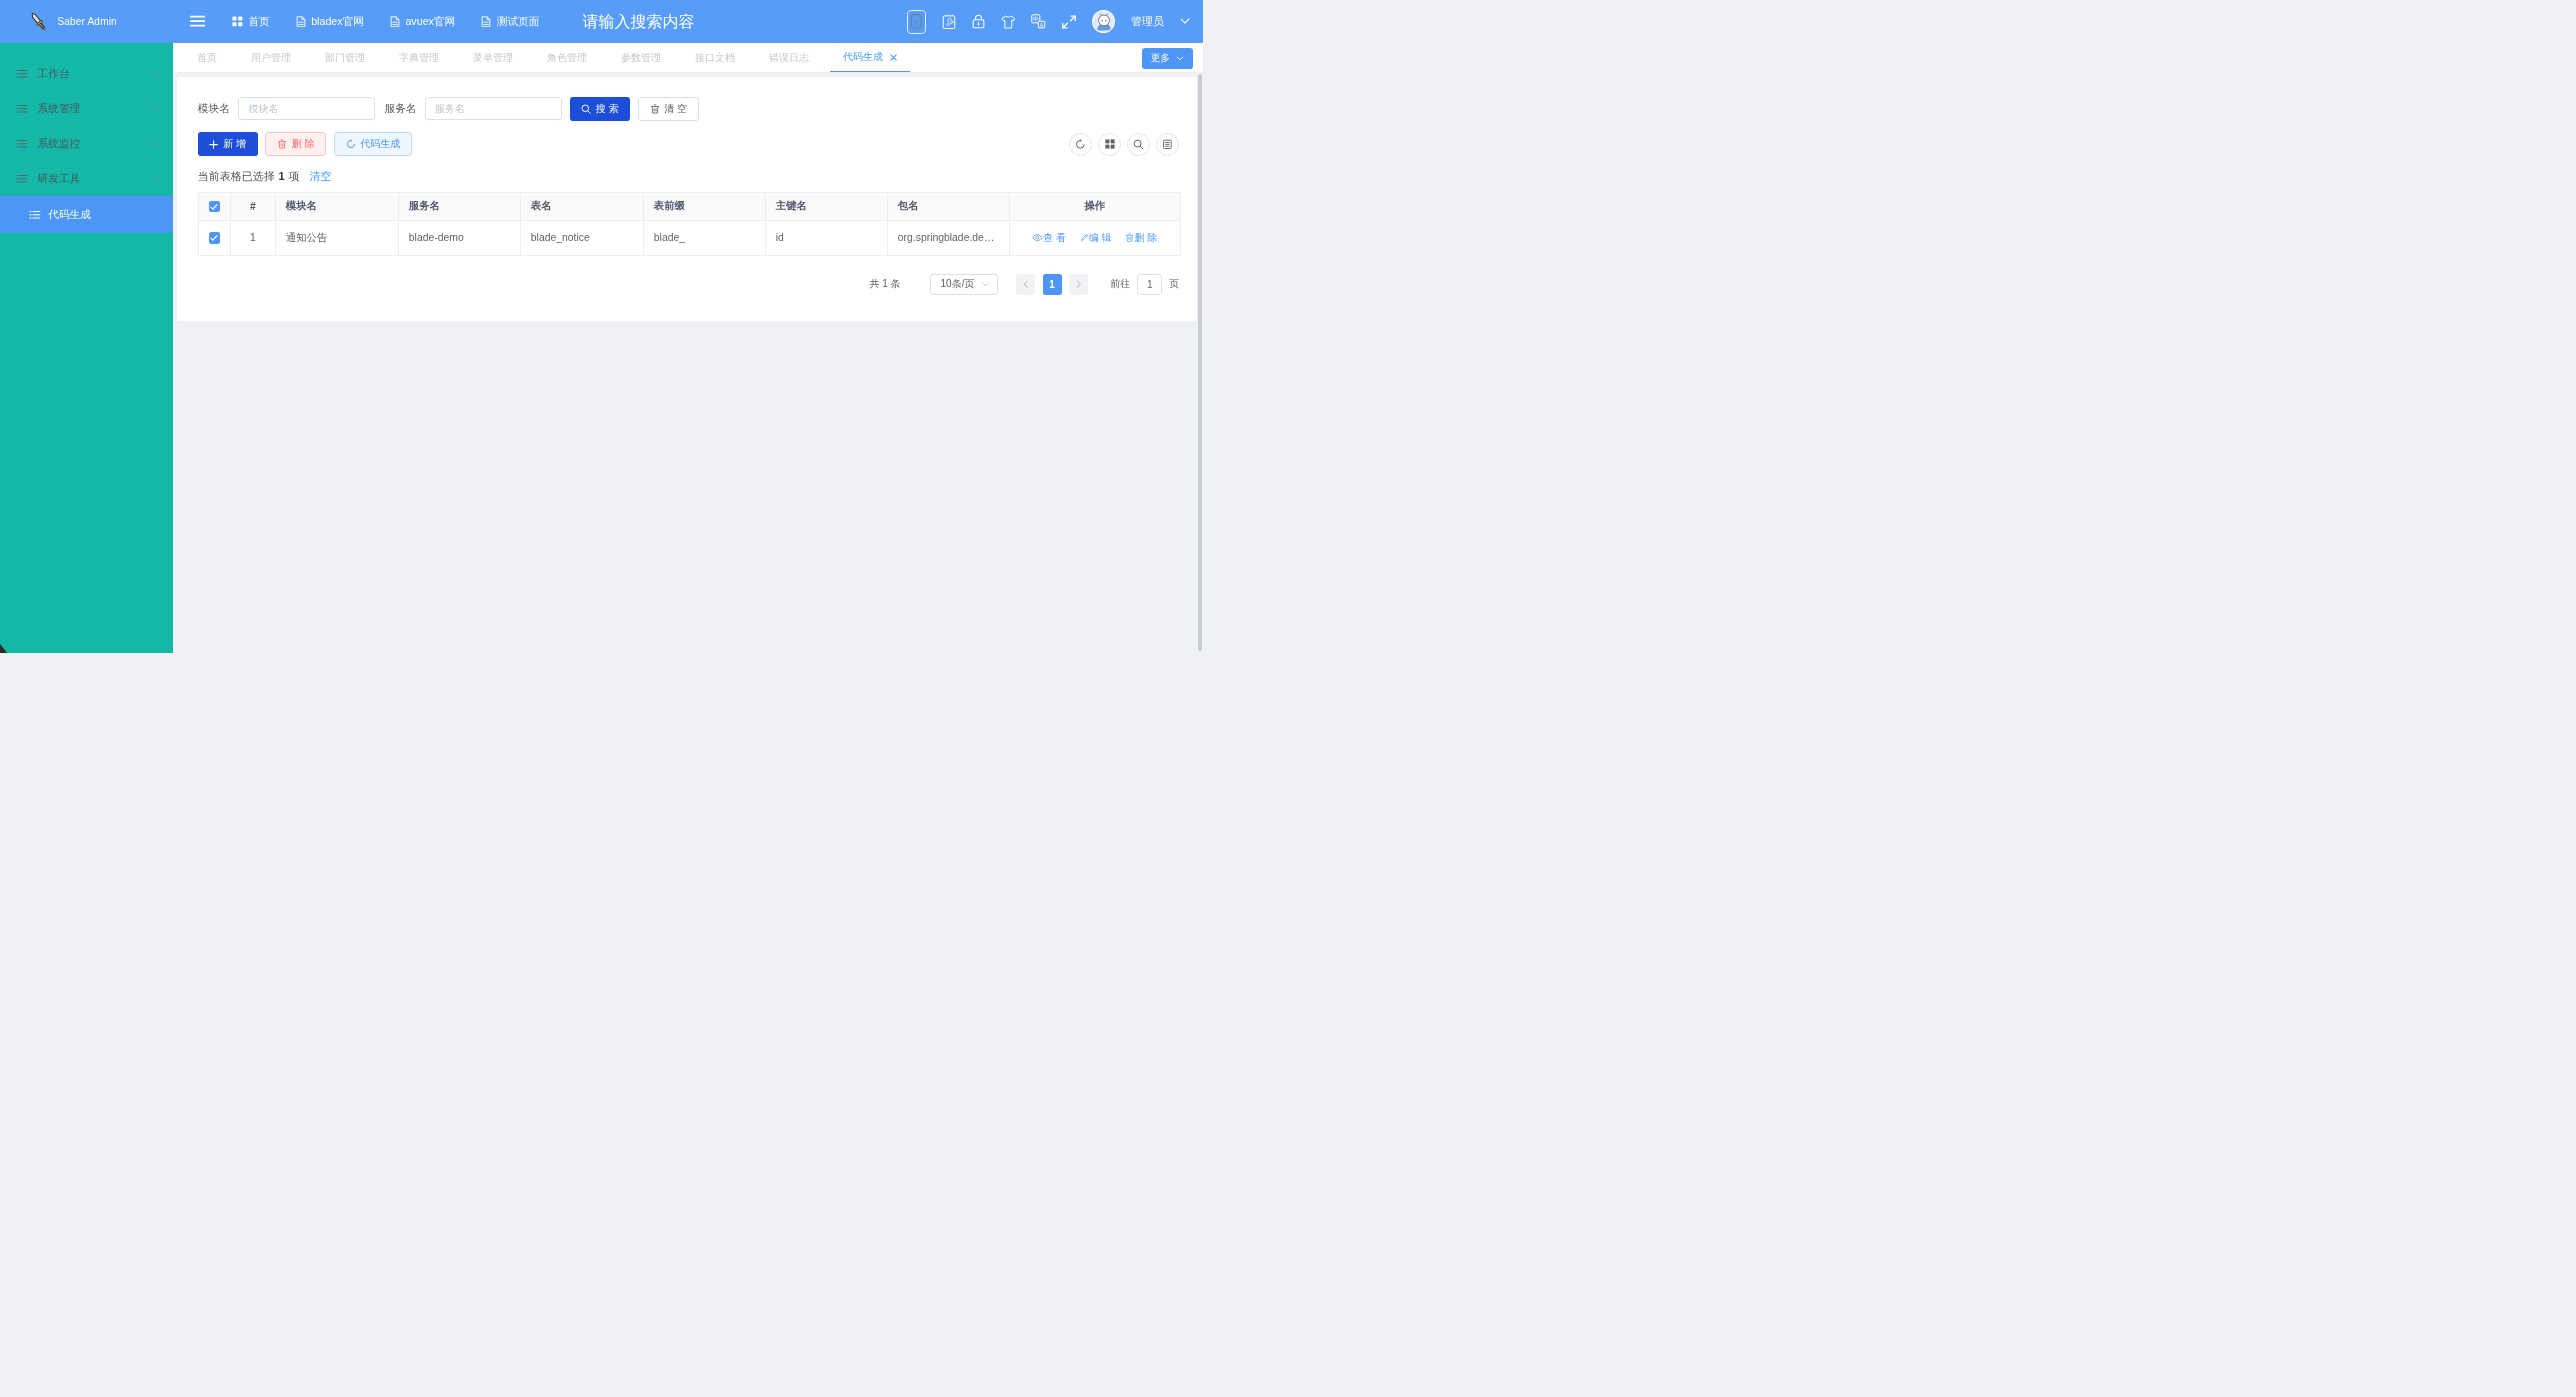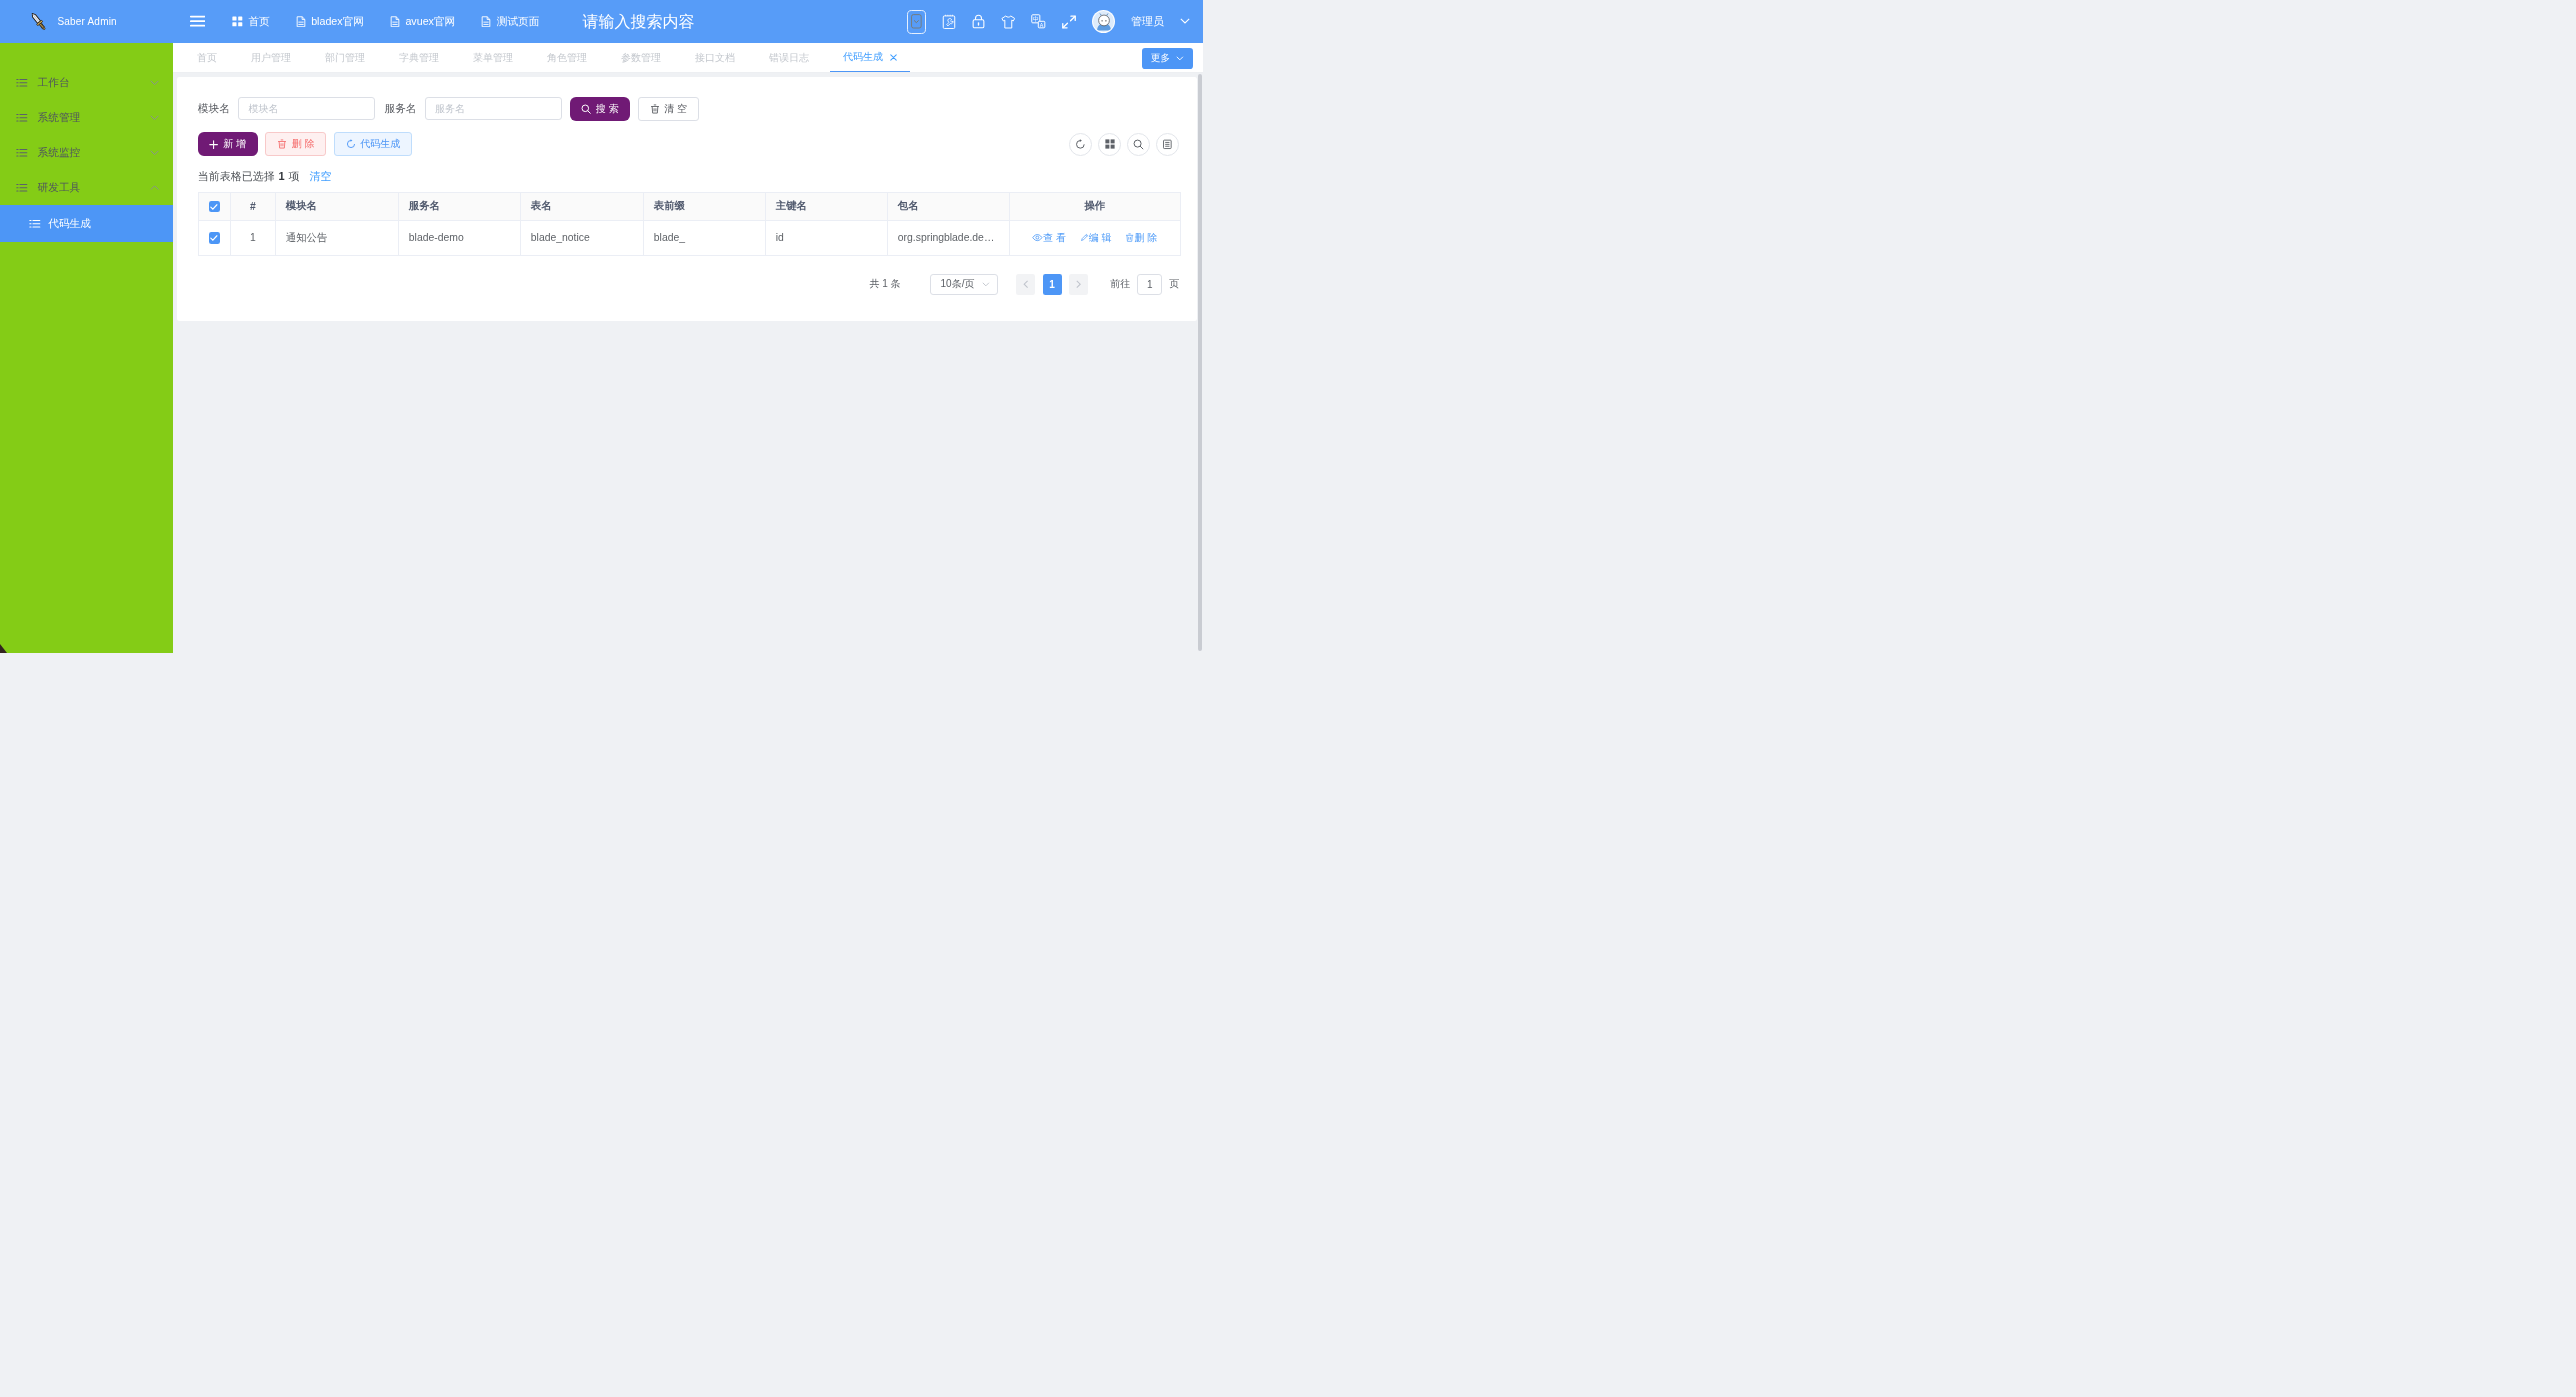--- a/index.html
+++ b/index.html
@@ -16,21 +16,21 @@
   .top-search { margin-left:43px; width:130px; background:transparent; border:none; outline:none; color:#fff; font-size:16px; }
   .top-search::placeholder { color:#fff; opacity:1; }
   .top-actions { margin-left:auto; display:flex; align-items:center; gap:16px; padding-right:13px; }
   .icon-btn { background:none; border:none; color:#fff; display:flex; align-items:center; cursor:pointer; }
   .select-btn { width:18.4px; height:24px; border:1.2px solid rgba(255,255,255,.85); border-radius:4.6px; background:transparent; display:flex; align-items:center; justify-content:center; cursor:pointer; }
   .avatar { width:23px; height:23px; border-radius:50%; background:#DDEBFB; border:1.5px solid rgba(255,255,255,.95); display:flex; align-items:center; justify-content:center; overflow:hidden; cursor:pointer; }
   .user-name { font-size:11px; cursor:pointer; }
 
   
   .layout { display:flex; height:610px; }
-  .sidebar { width:173px; flex:0 0 173px; background:#84cc16; padding-top:22px; }
+  .sidebar { width:173px; flex:0 0 173px; background:#14b8a6; padding-top:13px; }
   .menu-item { height:35px; display:flex; align-items:center; padding:0 14px 0 16px; color:#4F555E; font-size:10.7px; cursor:pointer; }
   .menu-item .mi-icon { color:#5B616B; margin-right:10px; display:flex; }
   .menu-item .chev { margin-left:auto; color:#8A8F97; display:flex; }
   .submenu-item { height:37px; display:flex; align-items:center; padding-left:29px; gap:7.7px; font-size:10.7px; cursor:pointer; }
   .submenu-item.active { background:#4D96F6; color:#fff; }
 
   .main { flex:1; position:relative; min-width:0; }
 
   
   .tabbar { height:30px; background:#fff; display:flex; align-items:stretch; padding-left:24px; gap:34px; position:relative; border-bottom:0.8px solid #EDEFF2; }
@@ -41,21 +41,21 @@
 
   
   .card { margin:3.8px 6.1px 0 3.8px; background:#fff; border-radius:2.3px; padding:20px 17.6px 26px 21px; }
 
   .filter-row { display:flex; align-items:center; }
   .f-label { font-size:10.7px; color:#56595F; margin-right:8.4px; white-space:nowrap; }
   .f-label.second { margin-left:9.2px; }
   .f-input { width:137px; height:23px; border:0.8px solid #DCDFE6; border-radius:3.1px; padding:0 9.2px; font-size:10px; color:#5F6368; outline:none; }
   .f-input::placeholder { color:#BFC4CC; }
   .btn { height:24px; border-radius:3.1px; font-size:10px; display:inline-flex; align-items:center; gap:4.6px; padding:0 10.7px; cursor:pointer; border:0.8px solid transparent; white-space:nowrap; }
-  .btn-primary { background:#701a75; color:#fff;border-radius:6px; }
+  .btn-primary { background:#1d4ed8; color:#fff; }
   .btn-plain { background:#fff; border-color:#DCDFE6; color:#56595F; }
   .btn-danger-light { background:#FEF0F0; border-color:#F8C9C9; color:#F56C6C; }
   .btn-primary-light { background:#EDF5FF; border-color:#BFDDFC; color:#4D96F6; }
   .ml10 { margin-left:7.7px; }
 
   .action-row { margin-top:11.5px; display:flex; align-items:center; }
   .tool-circles { margin-left:auto; display:flex; gap:6.1px; }
   .circle-btn { width:23px; height:23px; border-radius:50%; border:0.8px solid #E3E6EB; background:#fff; color:#5E6268; display:flex; align-items:center; justify-content:center; cursor:pointer; }
 
   .selection-row { margin-top:12.3px; font-size:11px; color:#4E5257; display:flex; align-items:center; }

